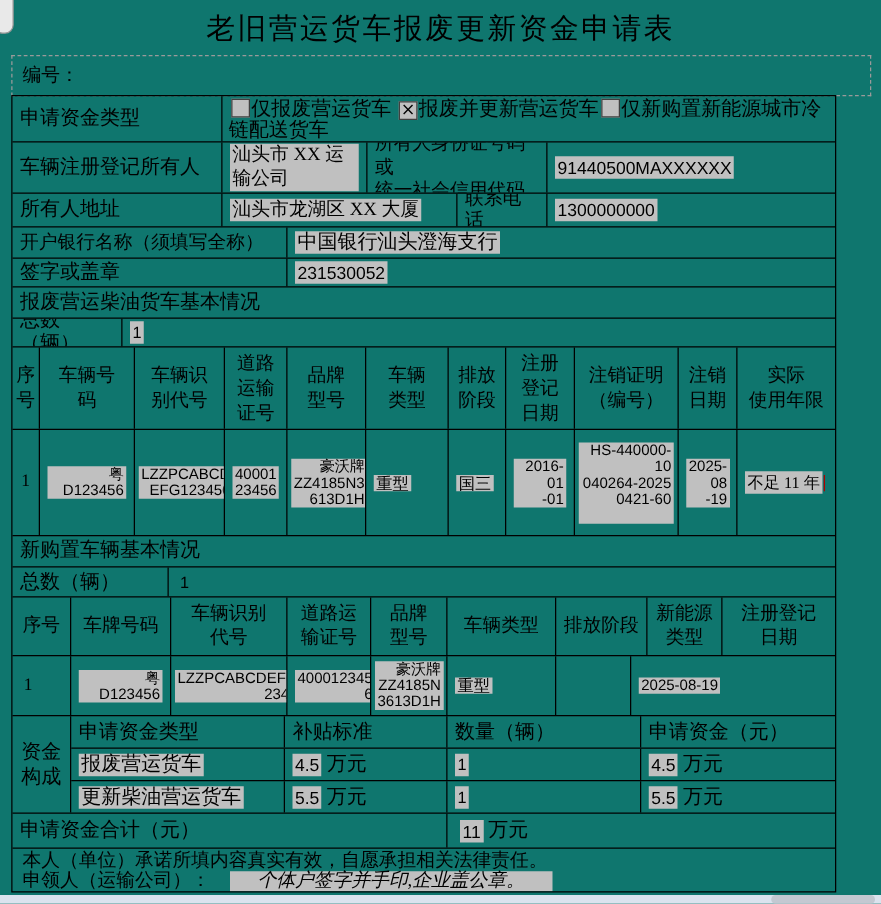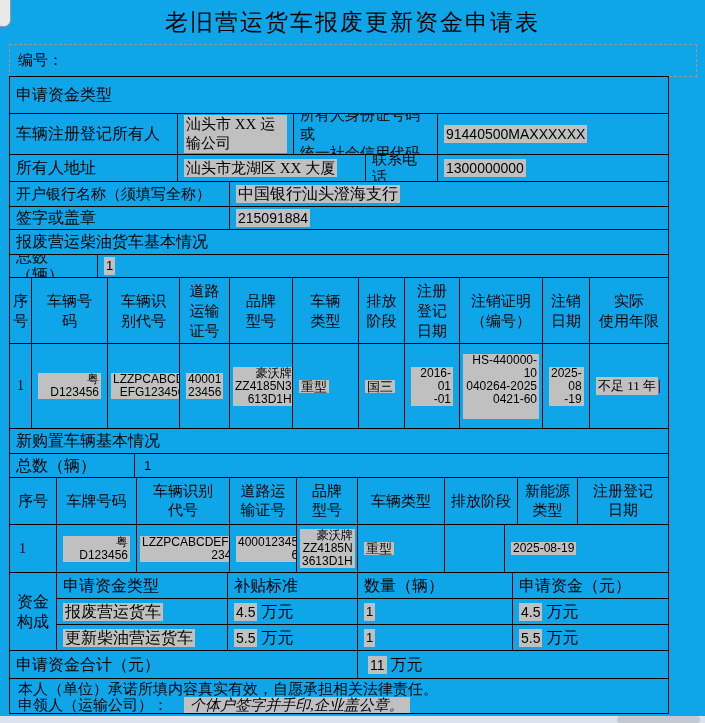--- a/index.html
+++ b/index.html
@@ -1,16 +1,16 @@
 <!DOCTYPE html>
 <html><head>
 <meta charset="utf-8">
 <style>
   html,body{margin:0;padding:0;}
-  .page{position:relative;width:705px;height:723px;background:#0ea5e9;overflow:hidden;
+  .page{position:relative;width:705px;height:723px;background:#0f766e;overflow:hidden;
         font-family:"Liberation Serif","DejaVu Serif",serif;color:#000;}
   .title{position:absolute;top:7px;left:0;width:705px;text-align:center;
          font-size:23px;letter-spacing:2px;}
   .serial{position:absolute;left:9px;top:44px;width:688px;height:33px;box-sizing:border-box;
           border:1px dashed #9a9a9a;display:flex;align-items:center;padding-left:8px;font-size:15px;}
   .form{position:absolute;left:9px;top:76px;width:660px;box-sizing:border-box;
         border:1px solid #000;}
   .row{display:flex;border-bottom:1px solid #000;box-sizing:border-box;}
   .row.noline{border-bottom:none;justify-content:center;}
   .cell{box-sizing:border-box;border-right:1px solid #000;display:flex;align-items:center;
@@ -24,21 +24,21 @@
   .hdr{font-size:15px;line-height:20px;}
   .hdr2{font-size:15px;line-height:19px;}
   .cb{display:inline-block;width:15px;height:15px;box-sizing:border-box;background:#c0c0c0;
       border:1px solid #404040;margin:0 1px -2px 2px;text-align:center;line-height:13px;
       font-size:14px;font-family:"DejaVu Sans",sans-serif;}
   .cursor{display:inline-block;width:1px;height:13px;background:#b00000;margin-left:1px;vertical-align:-2px;}
   .fund-right{flex:1;display:flex;flex-direction:column;}
   .frow{display:flex;border-bottom:1px solid #000;flex:1;box-sizing:border-box;}
   .frow:last-child{border-bottom:none;}
   .foot{display:block;padding:2px 8px;font-size:15px;line-height:16px;}
-  .sign-hint{font-style:italic;background:#c0c0c0;padding:0 6px;margin-left:16px;}
+  .sign-hint{font-style:italic;background:#c0c0c0;padding:0 22px;margin-left:16px;}
   .nub{position:absolute;left:-5px;top:-8px;width:14px;height:33px;background:#e9e9e9;
        border:1px solid #979797;border-radius:7px;}
   .hbar{position:absolute;left:0;top:716px;width:705px;height:7px;background:#dbe3ee;}
   .hthumb{position:absolute;left:617px;top:0;width:83px;height:7px;background:#c3c8d1;border-radius:4px;}
 </style>
 </head>
 <body>
 
 <div class="page">
 
@@ -47,20 +47,24 @@
   <div class="title">老旧营运货车报废更新资金申请表</div>
 
   <div class="serial">
     <span>编号：</span>
   </div>
 
   <div class="form">
 
     <div class="row" style="height:37px">
       <div class="cell" style="width:168px">申请资金类型</div>
+      <div class="cell" style="display:block;padding:2px 5px;line-height:17px;">
+        <span class="cb"></span><span>仅报废营运货车</span>
+        <span class="cb">×</span><span>报废并更新营运货车</span><span class="cb"></span><span>仅新购置新能源城市冷链配送货车</span>
+      </div>
     </div>
 
     <div class="row" style="height:41px">
       <div class="cell" style="width:168px">车辆注册登记所有人</div>
       <div class="cell" style="width:116px;font-size:15px;line-height:19px;">
         <span class="hl">汕头市 XX 运输公司</span>
       </div>
       <div class="cell pre" style="width:144px;font-size:15px;line-height:19px;">所有人身份证号码或
 统一社会信用代码</div>
       <div class="cell">
@@ -82,21 +86,21 @@
     <div class="row" style="height:25px">
       <div class="cell" style="width:220px;font-size:15px;">开户银行名称（须填写全称）</div>
       <div class="cell">
         <span class="hl">中国银行汕头澄海支行</span>
       </div>
     </div>
 
     <div class="row" style="height:23px">
       <div class="cell" style="width:220px">签字或盖章</div>
       <div class="cell">
-        <span class="hl val" style="font-size:14px">215091884</span>
+        <span class="hl val" style="font-size:14px">231530052</span>
       </div>
     </div>
 
     <div class="row" style="height:25px">
       <div class="cell">报废营运柴油货车基本情况</div>
     </div>
 
     <div class="row" style="height:23px">
       <div class="cell" style="width:88px">总数（辆）</div>
       <div class="cell">

